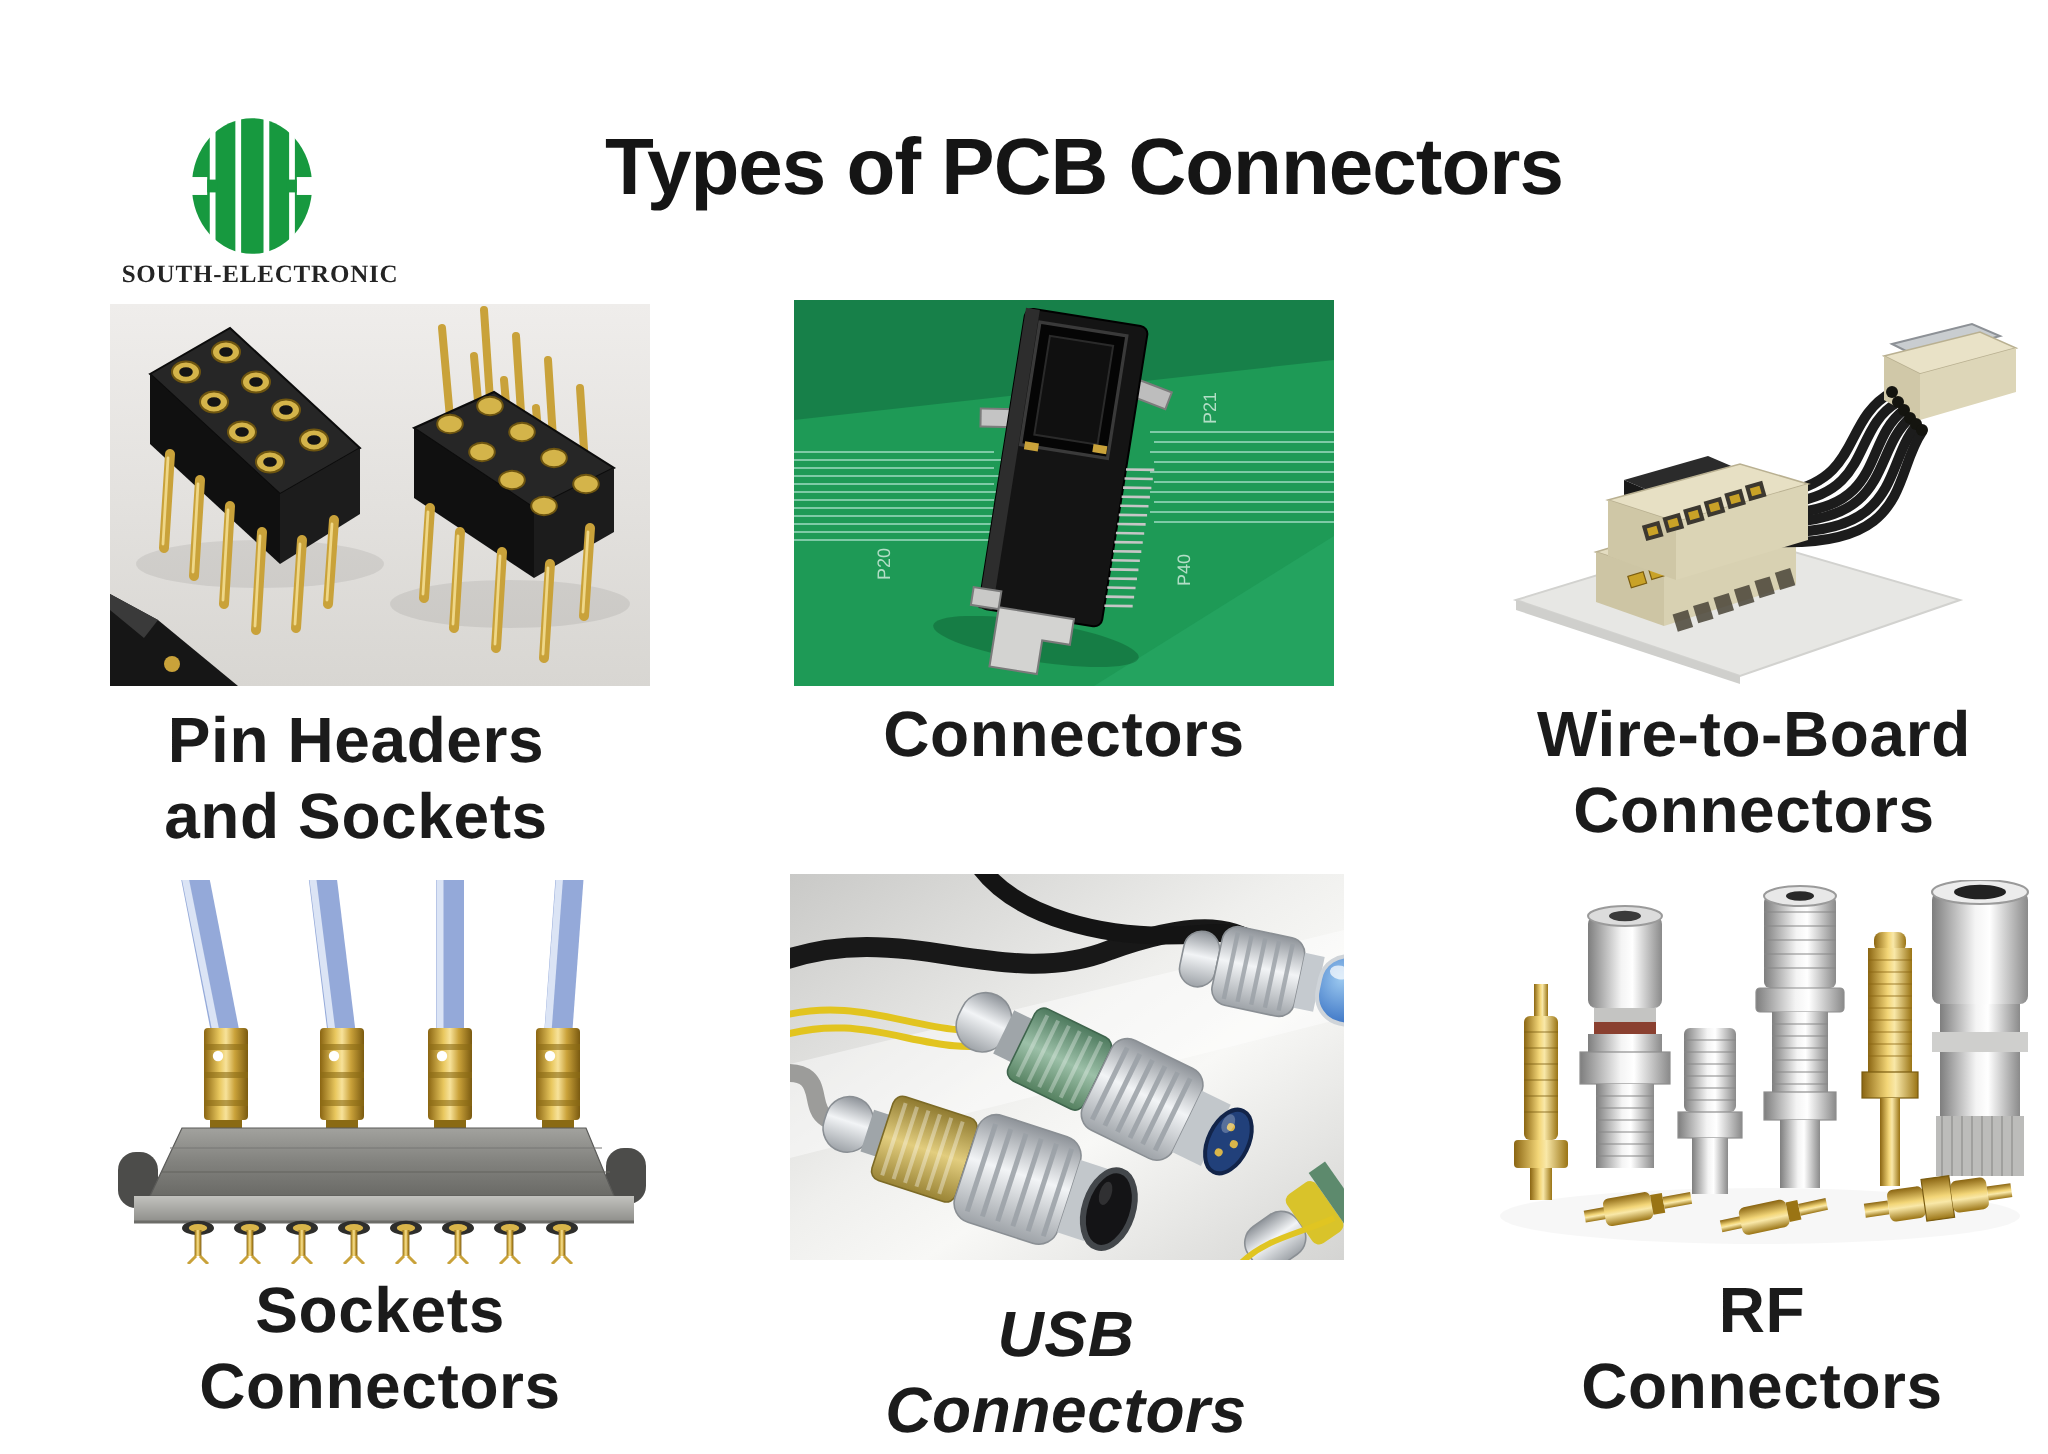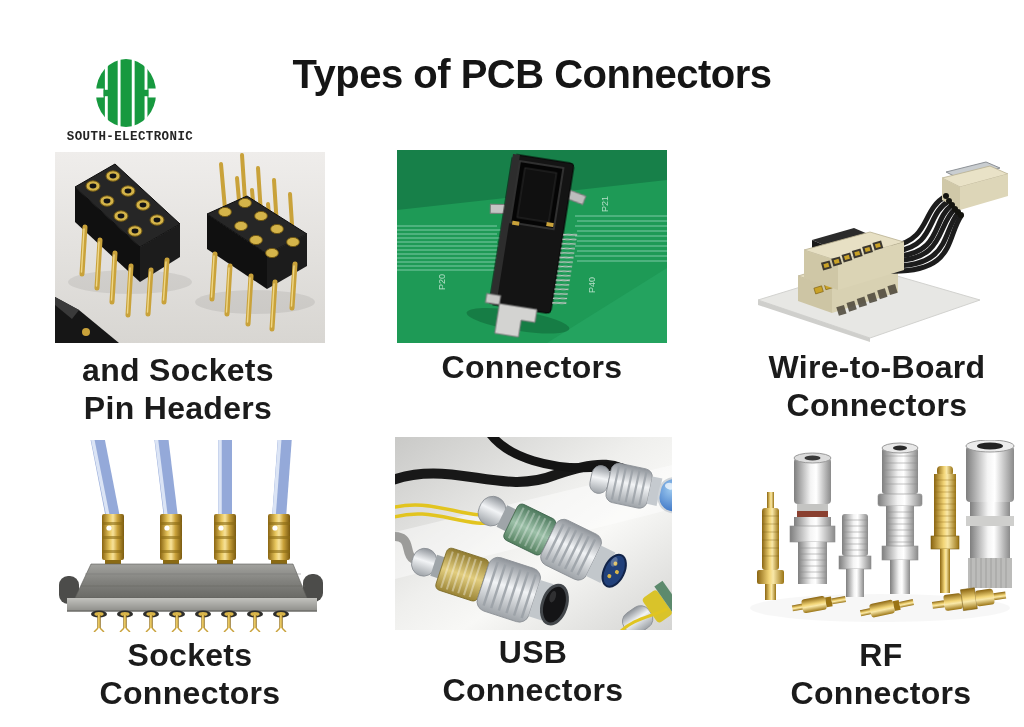--- a/index.html
+++ b/index.html
@@ -1,42 +1,42 @@
 <!DOCTYPE html>
 <html><head>
 <meta charset="utf-8">
 <style>
   html,body{margin:0;padding:0;background:#ffffff;}
   .canvas{position:relative;width:1024px;height:727px;background:#ffffff;overflow:hidden;
           font-family:"Liberation Sans",sans-serif;}
   
   .logo-mark{position:absolute;left:94px;top:56px;width:64px;height:74px;}
   .brand{position:absolute;left:44px;top:130px;width:172px;text-align:center;
-         font-family:Liberation Mono, monospace;font-weight:700;font-size:12.5px;
+         font-family:Liberation Serif, serif;font-weight:700;font-size:12.5px;
          letter-spacing:.4px;color:#242424;}
-  .title{position:absolute;left:262px;top:50px;width:540px;margin:0;text-align:center;
+  .title{position:absolute;left:262px;top:50px;width:540px;margin:10px;text-align:center;
          font-size:40px;line-height:48px;font-weight:700;letter-spacing:-.5px;color:#151515;}
   
   .photo{position:absolute;overflow:hidden;}
   .photo svg{display:block;}
   .p1{left:55px;top:152px;width:270px;height:191px;}
   .p2{left:397px;top:150px;width:270px;height:193px;}
   .p3{left:746px;top:150px;width:278px;height:192px;}
   .p4{left:55px;top:440px;width:272px;height:192px;}
   .p5{left:395px;top:437px;width:277px;height:193px;}
   .p6{left:740px;top:440px;width:283px;height:190px;}
   
   .caption{position:absolute;text-align:center;font-weight:700;font-size:32px;
            line-height:38px;letter-spacing:.3px;color:#1b1b1b;}
   .caption span{display:block;}
   .t1{left:18px; top:351px;width:320px;}
   .t2{left:372px;top:348px;width:320px;}
   .t3{left:717px;top:348px;width:320px;}
   .t4{left:35px; top:636px;width:310px;}
-  .t5{left:378px;top:633px;width:310px;}
+  .t5{left:378px;top:648px;width:310px;font-style:italic;}
   .t6{left:726px;top:636px;width:310px;}
 </style>
 </head>
 <body>
 
 <div class="canvas">
 
   <svg class="logo-mark" viewBox="0 0 100 110">
     <ellipse cx="50" cy="55" rx="47" ry="53" fill="#17993F"></ellipse>
     <rect x="17" y="0" width="4.5" height="110" fill="#ffffff"></rect>
@@ -685,22 +685,22 @@
         <rect x="192" y="157" width="12" height="7" fill="url(#s6goldH)"></rect>
         <rect x="204" y="152" width="18" height="16" rx="3" fill="url(#s6goldH)"></rect>
         <rect x="222" y="149" width="14" height="21" fill="url(#s6goldH)" stroke="#7a5c10" stroke-width="0.6"></rect>
         <rect x="236" y="152" width="18" height="16" rx="3" fill="url(#s6goldH)"></rect>
         <rect x="254" y="157" width="12" height="7" fill="url(#s6goldH)"></rect>
       </g>
     </svg>
   </div>
 
   <div class="caption t1">
+    <span>Pin Headers</span>
     <span>and Sockets</span>
-    <span>Pin Headers</span>
   </div>
   <div class="caption t2">
     <span>Connectors</span>
   </div>
   <div class="caption t3">
     <span>Wire-to-Board</span>
     <span>Connectors</span>
   </div>
   <div class="caption t4">
     <span>Sockets</span>

